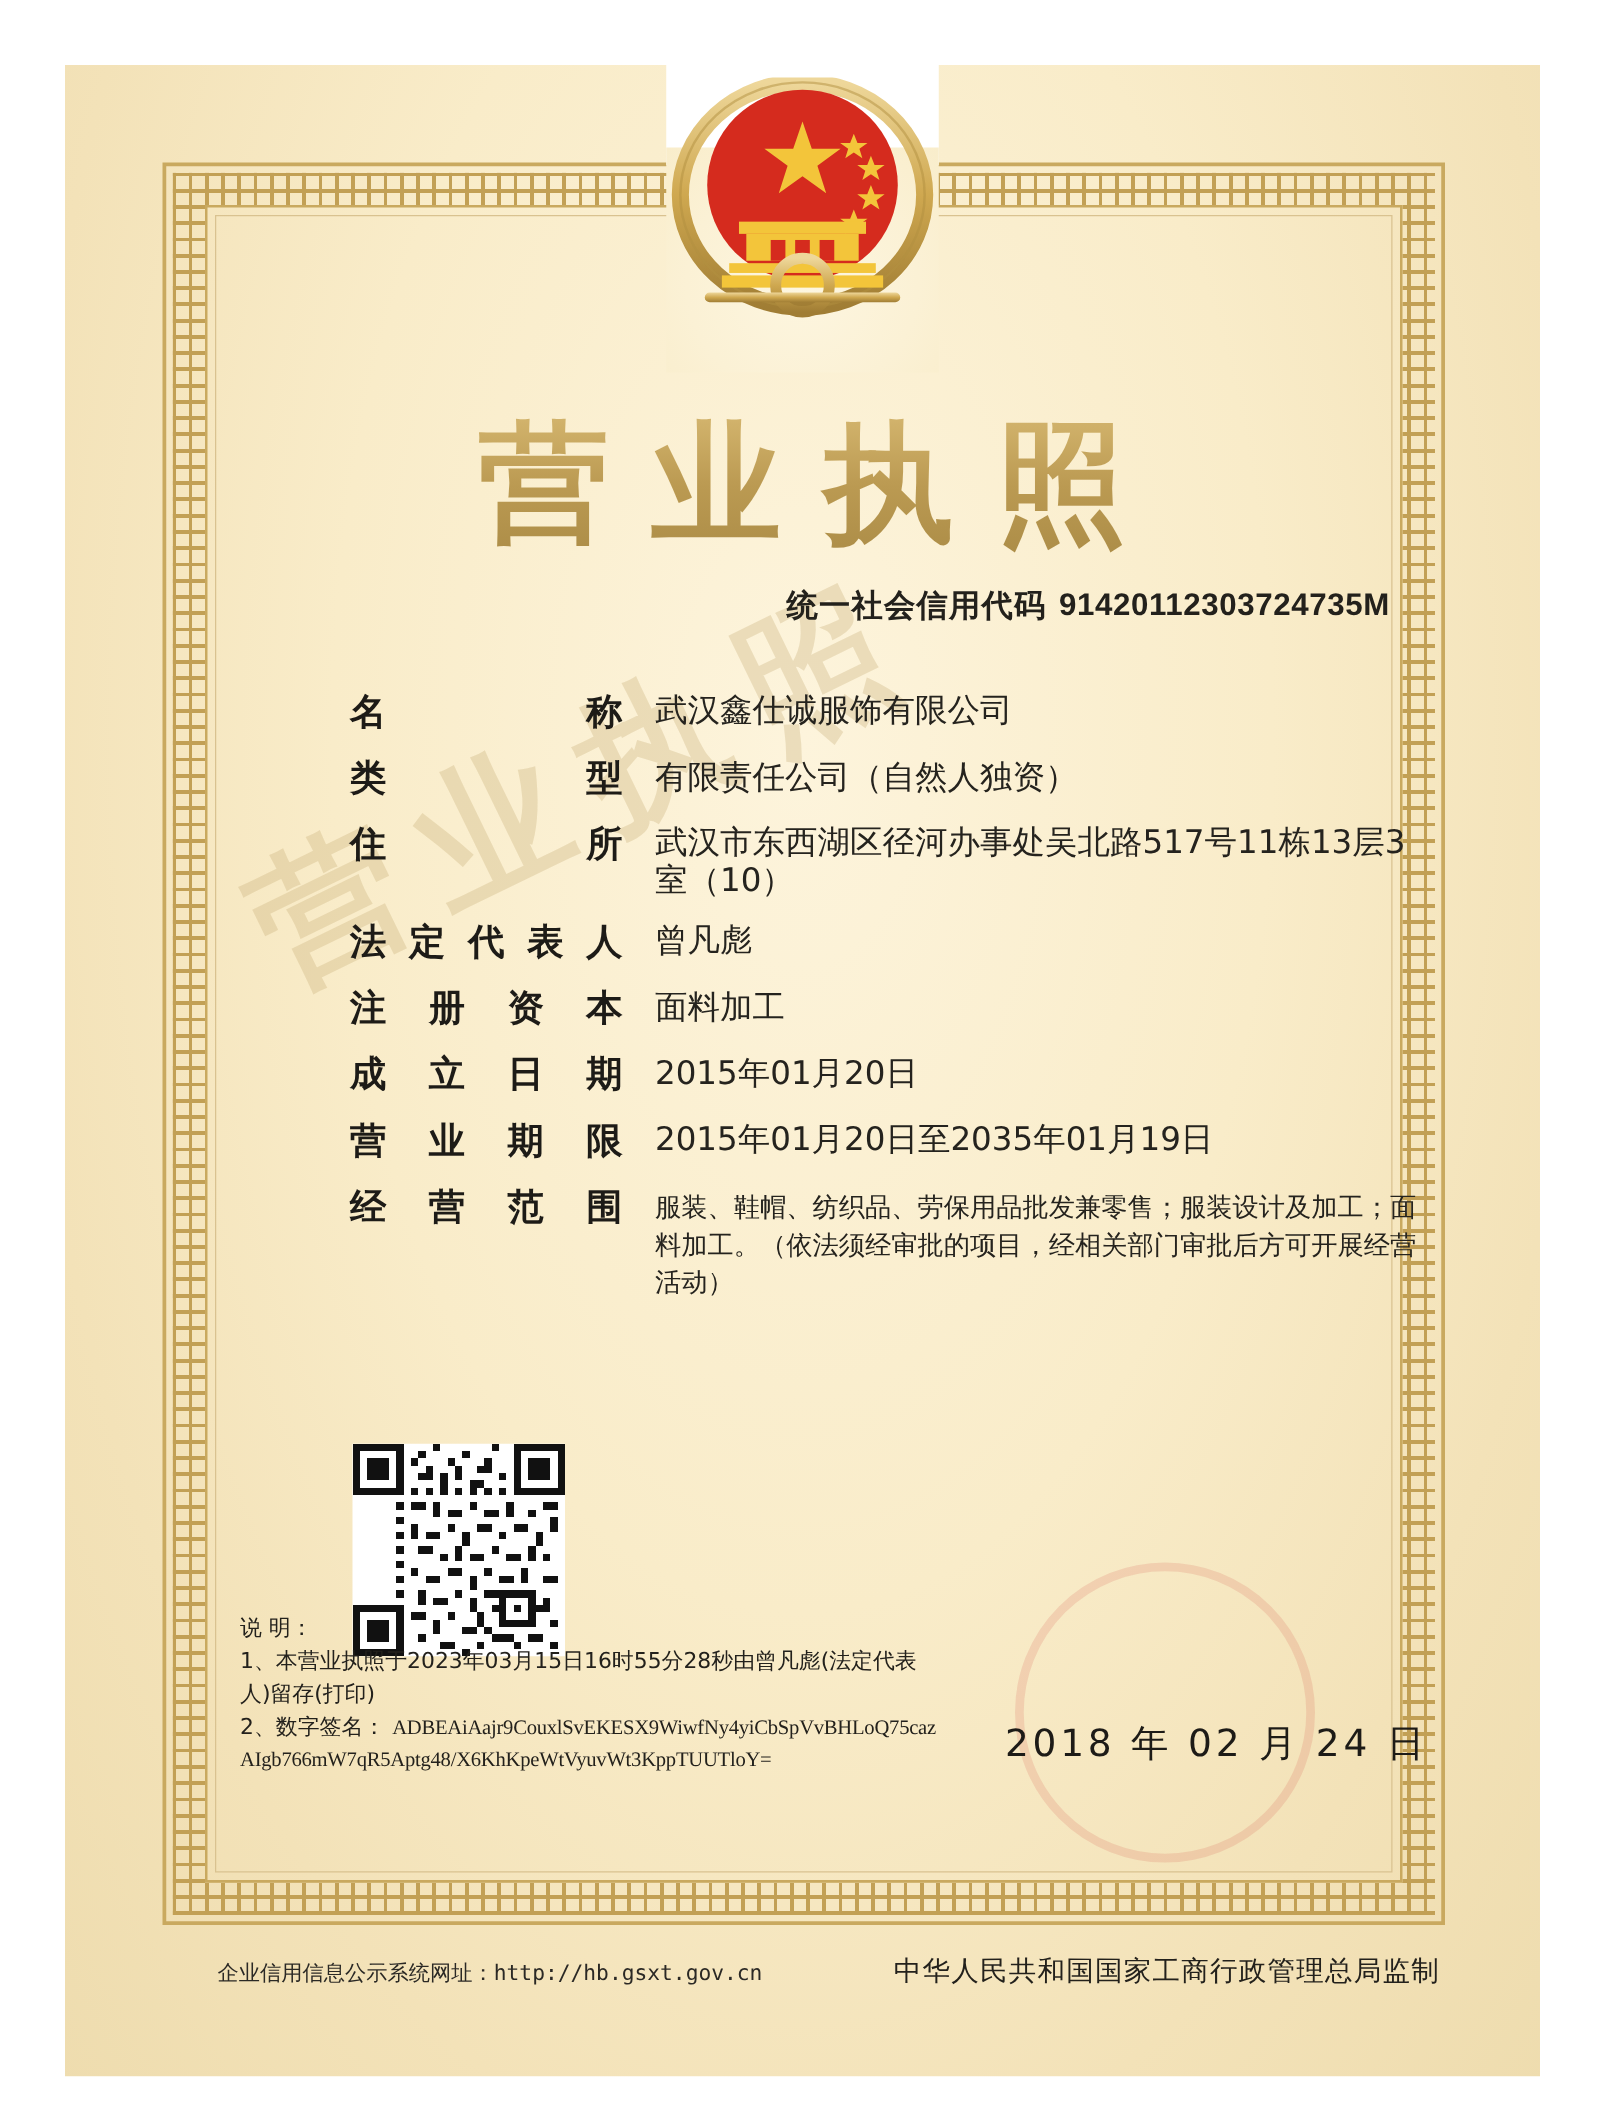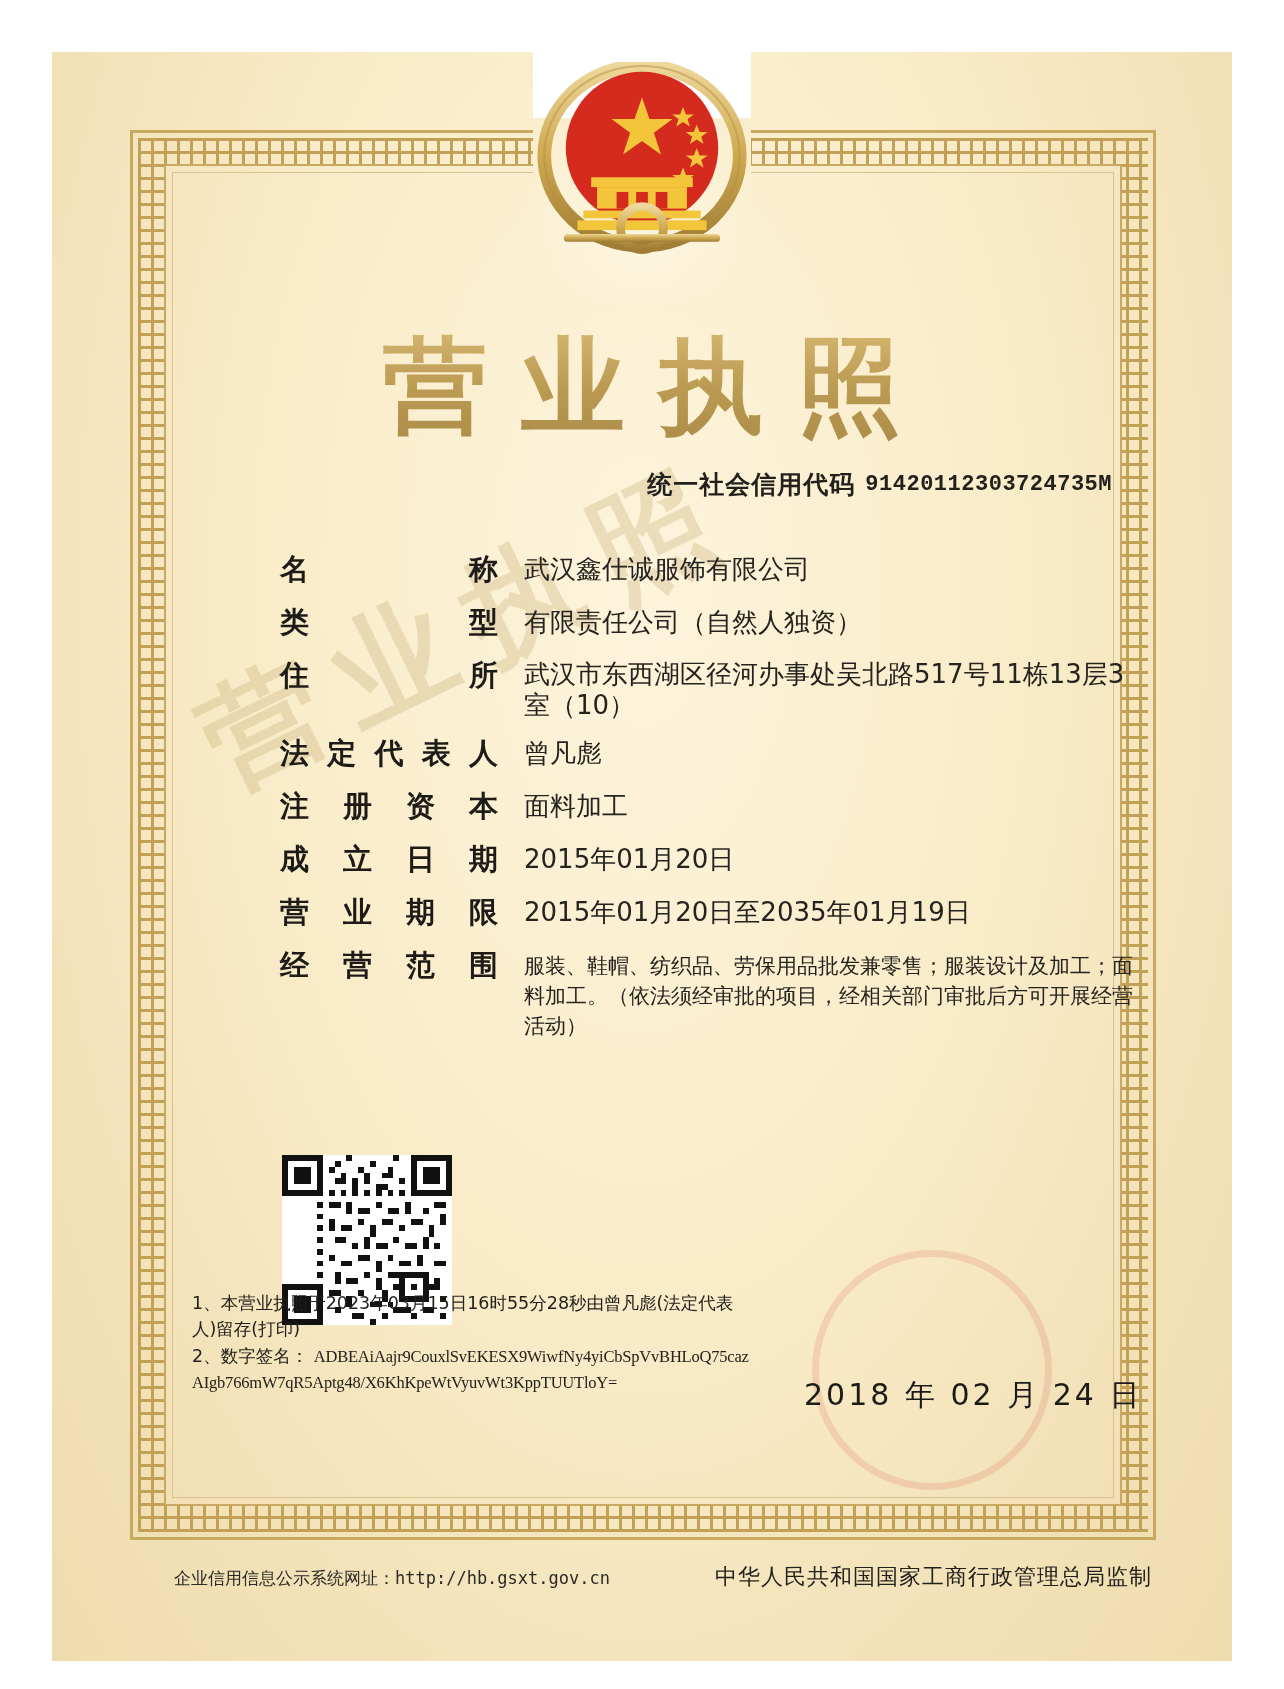--- a/index.html
+++ b/index.html
@@ -187,22 +187,22 @@
     z-index: 26;
   }
   #credit-row .label {
     font-family: "DejaVu Sans", sans-serif;
     font-size: 25px;
     font-weight: 700;
     color: #23211c;
     letter-spacing: 1px;
   }
   #credit-row .value {
-    font-family: Liberation Mono, monospace;
-    font-size: 22px;
+    font-family: Liberation Sans, sans-serif;
+    font-size: 25px;
     font-weight: 700;
     color: #23211c;
     letter-spacing: 0.5px;
   }
 
   
   #fields {
     position: absolute;
     left: 228px;
     top: 550px;
@@ -635,20 +635,21 @@
         <rect x="19" y="22" width="1" height="1"></rect>
           <rect x="18" y="25" width="1" height="1"></rect>
         <rect x="21" y="26" width="1" height="1"></rect>
           <rect x="25" y="22" width="1" height="1"></rect>
       </g>
     </svg>
 
     <div id="seal"></div>
 
     <div id="notes">
+      <div class="note-line">说 明：</div>
       <div class="note-line">1、本营业执照于2023年03月15日16时55分28秒由曾凡彪(法定代表人)留存(打印)</div>
       <div class="note-line" style="display:inline">2、数字签名：</div>
       <span class="sig">ADBEAiAajr9CouxlSvEKESX9WiwfNy4yiCbSpVvBHLoQ75cazAIgb766mW7qR5Aptg48/X6KhKpeWtVyuvWt3KppTUUTloY=</span>
     </div>
 
     <div id="issue-date">2018 年 02 月 24 日</div>
 
     <div id="footer">
       <div class="left">企业信用信息公示系统网址：http://hb.gsxt.gov.cn</div>
       <div class="right">中华人民共和国国家工商行政管理总局监制</div>

